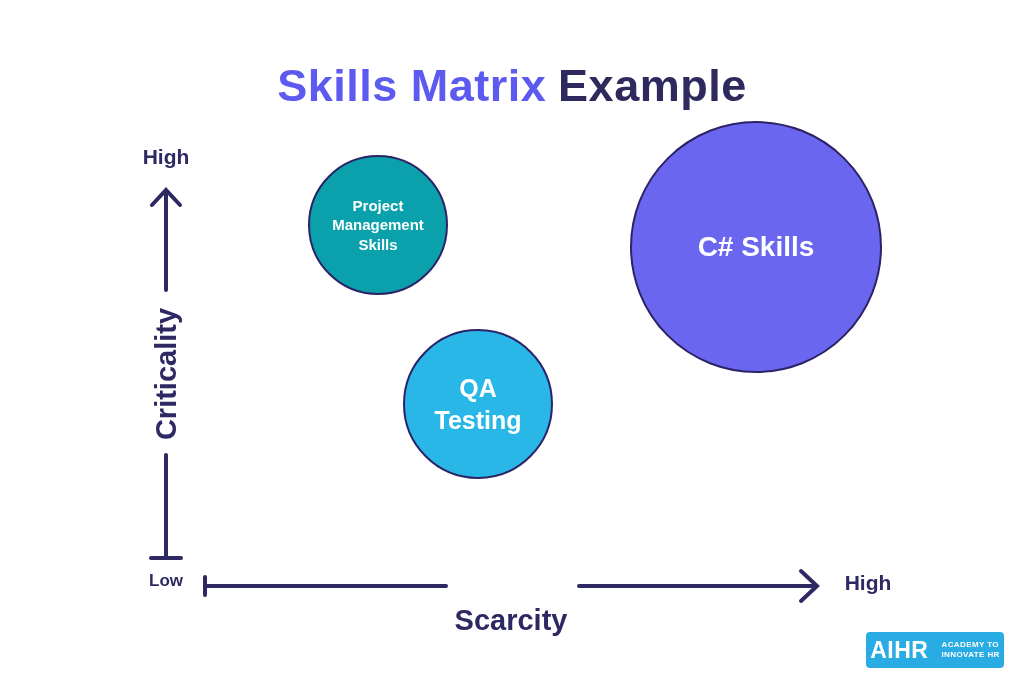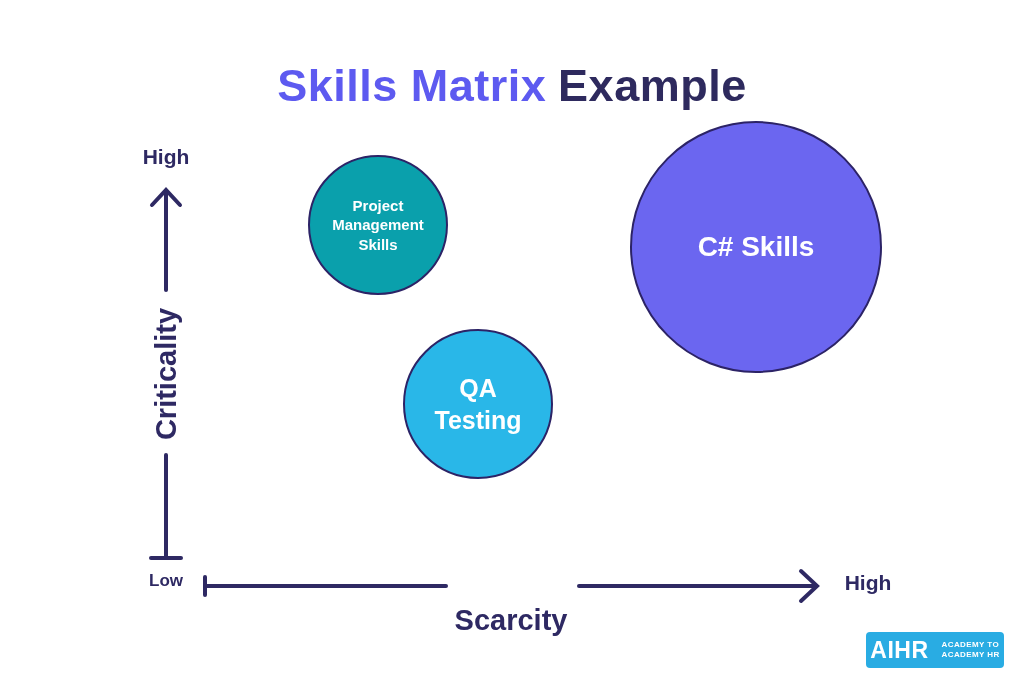--- a/index.html
+++ b/index.html
@@ -133,15 +133,15 @@
     <div class="bubble" style="left: 403px; top: 329px; height: 150px; width: 150px; background: rgb(41, 183, 232); font-size: 25px;">QA
 Testing</div>
     <div class="bubble" style="left: 630px; top: 121px; height: 252px; width: 252px; background: rgb(107, 102, 240); font-size: 28px;">C# Skills</div>
   </div>
 
 <div class="logo">
   <span class="brand">AIHR</span>
   <span class="divider"></span>
   <span class="tagline">
     <span>ACADEMY TO</span>
-    <span>ACADEMY HR</span>
+    <span>INNOVATE HR</span>
   </span>
 </div>
 
 </body></html>

